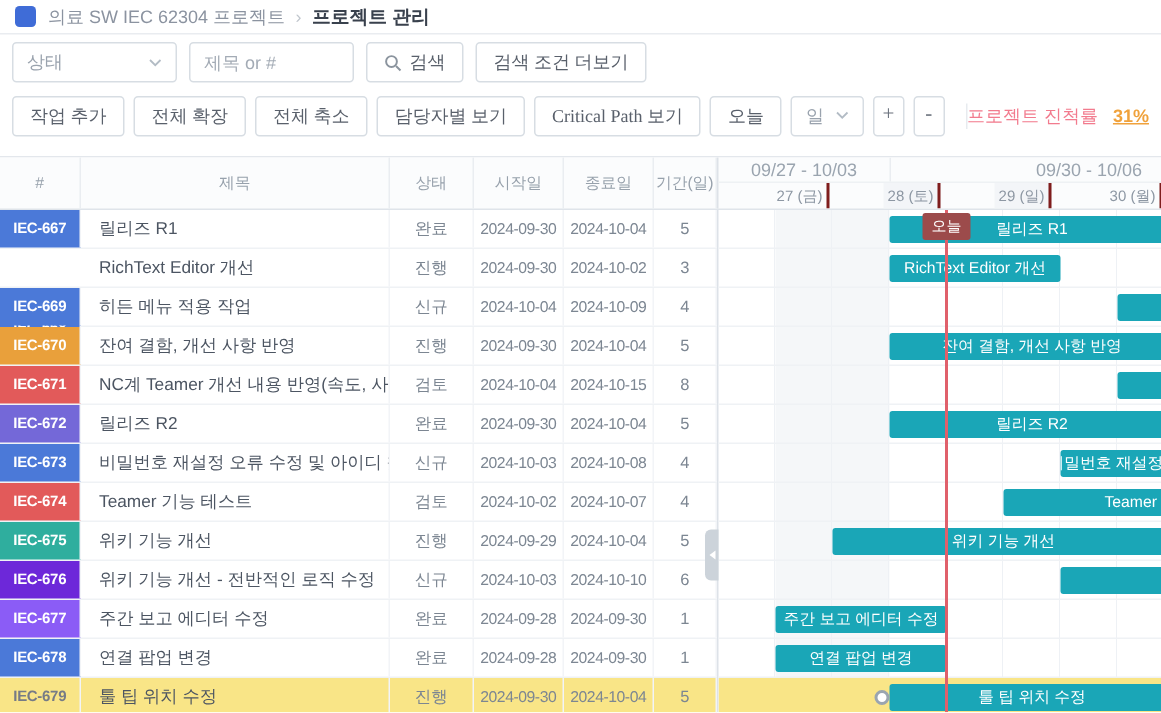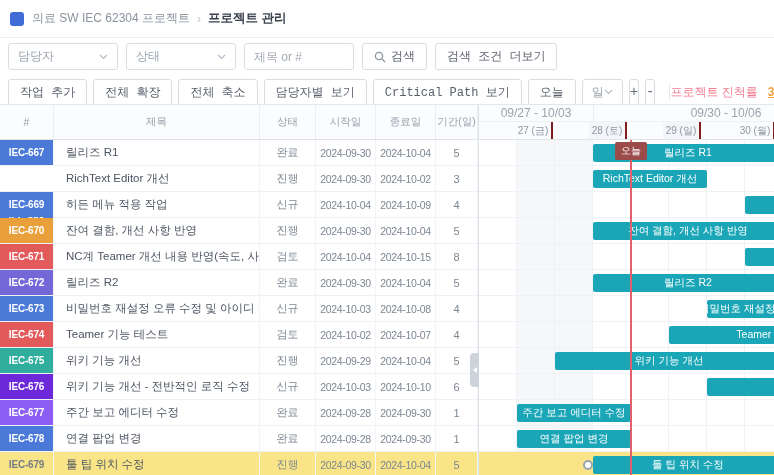--- a/index.html
+++ b/index.html
@@ -1,37 +1,37 @@
 <!DOCTYPE html>
 <html><head>
 <meta charset="utf-8">
 <style>
   *{box-sizing:border-box;margin:0;padding:0}
   html,body{width:774px;height:475px;overflow:hidden;background:#fff;
     font-family:"Liberation Sans","DejaVu Sans",sans-serif;}
   .page{position:relative;width:774px;height:475px;background:#fff;overflow:hidden;}
 
   
-  .topbar{height:38px;display:flex;align-items:center;gap:8px;padding:0 10px;border-bottom:1px solid #e9ecf0;}
+  .topbar{height:23px;display:flex;align-items:center;gap:8px;padding:0 10px;border-bottom:1px solid #e9ecf0;}
   .logo{width:14px;height:14px;border-radius:3px;flex:0 0 auto;}
   .breadcrumb{display:flex;align-items:center;gap:7px;font-size:12px;}
   .bc-project{color:#8b93a0;cursor:pointer;}
   .bc-sep{color:#c0c6cd;}
   .bc-page{color:#39414d;font-weight:bold;font-size:12.5px;}
 
   
   .filterbar{height:37px;display:flex;align-items:center;gap:8px;padding:0 8px;}
   .select{height:27px;border:1px solid #d7dde3;border-radius:3px;background:#fff;display:flex;
     align-items:center;justify-content:space-between;padding:0 9px;font-size:12px;color:#9aa3ae;cursor:pointer;}
   .w110{width:110px;}
   .input{width:110px;height:27px;border:1px solid #d7dde3;border-radius:3px;padding:0 9px;
     font-size:12px;color:#555;font-family:inherit;outline:none;}
   .input::placeholder{color:#a3abb5;}
   .btn{height:27px;border:1px solid #d7dde3;border-radius:3px;background:#fff;font-size:12px;color:#59606b;
-    padding:0 11px;display:inline-flex;align-items:center;gap:5px;cursor:pointer;font-family:Liberation Mono, monospace;white-space:nowrap;}
+    padding:0 11px;display:inline-flex;align-items:center;gap:5px;cursor:pointer;font-family:Liberation Serif, serif;white-space:nowrap;}
 
   
   .toolbar{height:34px;display:flex;align-items:center;gap:6px;padding:0 8px;}
   .btn.sq{width:27px;justify-content:center;padding:0;font-size:14px;color:#6b727d;}
   .zoom{width:58px;}
   .progress{display:flex;align-items:center;gap:10px;margin-left:8px;
     border-left:1px solid #e7ebef;font-size:12px;white-space:nowrap;}
   .pvalue{font-weight:bold;text-decoration:underline;}
 
   
@@ -93,26 +93,20 @@
   <header class="topbar">
     <span class="logo" id="logo" style="background: rgb(63, 108, 215);"></span>
     <nav class="breadcrumb">
       <span class="bc-project">의료 SW IEC 62304 프로젝트</span>
       <span class="bc-sep">›</span>
       <span class="bc-page">프로젝트 관리</span>
     </nav>
   </header>
 
   <div class="filterbar">
-    <div class="select w110">
-      <span>담당자</span>
-      <svg width="9" height="6" viewBox="0 0 9 6">
-          <path d="M1 1l3.5 3.5L8 1" stroke="#b3bcc5" stroke-width="1.2" fill="none"></path>
-        </svg>
-    </div>
     <div class="select w110">
       <span>상태</span>
       <svg width="9" height="6" viewBox="0 0 9 6">
           <path d="M1 1l3.5 3.5L8 1" stroke="#b3bcc5" stroke-width="1.2" fill="none"></path>
         </svg>
     </div>
     <input class="input" placeholder="제목 or #" style="">
     <button class="btn">
       <svg width="12" height="12" viewBox="0 0 12 12">
         <circle cx="5" cy="5" r="3.6" stroke="#8b949e" stroke-width="1.3" fill="none"></circle>

